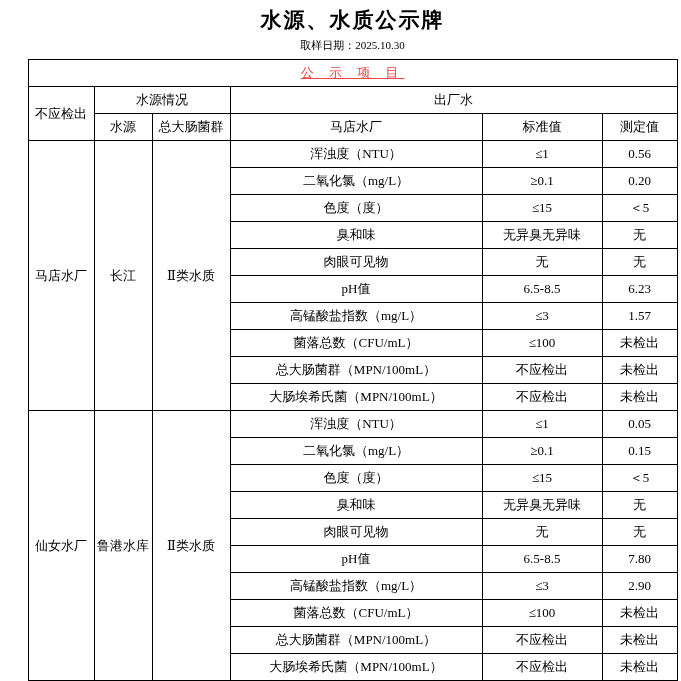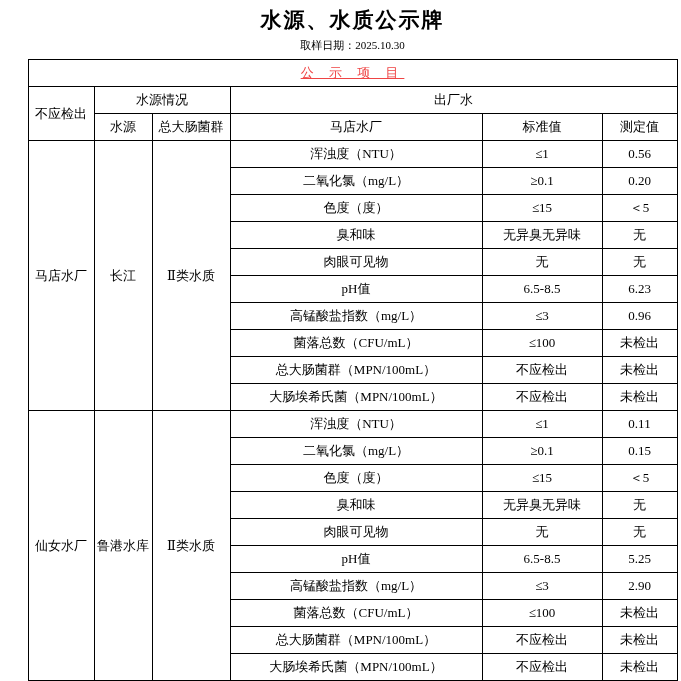--- a/index.html
+++ b/index.html
@@ -135,21 +135,21 @@
         <td>无</td>
       </tr>
       <tr>
         <td>pH值</td>
         <td>6.5-8.5</td>
         <td>6.23</td>
       </tr>
       <tr>
         <td>高锰酸盐指数（mg/L）</td>
         <td>≤3</td>
-        <td>0.96</td>
+        <td>1.57</td>
       </tr>
       <tr>
         <td>菌落总数（CFU/mL）</td>
         <td>≤100</td>
         <td>未检出</td>
       </tr>
       <tr>
         <td>总大肠菌群（MPN/100mL）</td>
         <td>不应检出</td>
         <td>未检出</td>
@@ -159,21 +159,21 @@
         <td>不应检出</td>
         <td>未检出</td>
       </tr>
 
       <tr>
         <td class="plantname" rowspan="10">仙女水厂</td>
         <td class="plantname" rowspan="10">鲁港水库</td>
         <td class="plantname" rowspan="10">Ⅱ类水质</td>
         <td>浑浊度（NTU）</td>
         <td>≤1</td>
-        <td>0.11</td>
+        <td>0.05</td>
       </tr>
       <tr>
         <td>二氧化氯（mg/L）</td>
         <td>≥0.1</td>
         <td>0.15</td>
       </tr>
       <tr>
         <td>色度（度）</td>
         <td>≤15</td>
         <td>＜5</td>
@@ -184,21 +184,21 @@
         <td>无</td>
       </tr>
       <tr>
         <td>肉眼可见物</td>
         <td>无</td>
         <td>无</td>
       </tr>
       <tr>
         <td>pH值</td>
         <td>6.5-8.5</td>
-        <td>5.25</td>
+        <td>7.80</td>
       </tr>
       <tr>
         <td>高锰酸盐指数（mg/L）</td>
         <td>≤3</td>
         <td>2.90</td>
       </tr>
       <tr>
         <td>菌落总数（CFU/mL）</td>
         <td>≤100</td>
         <td>未检出</td>

